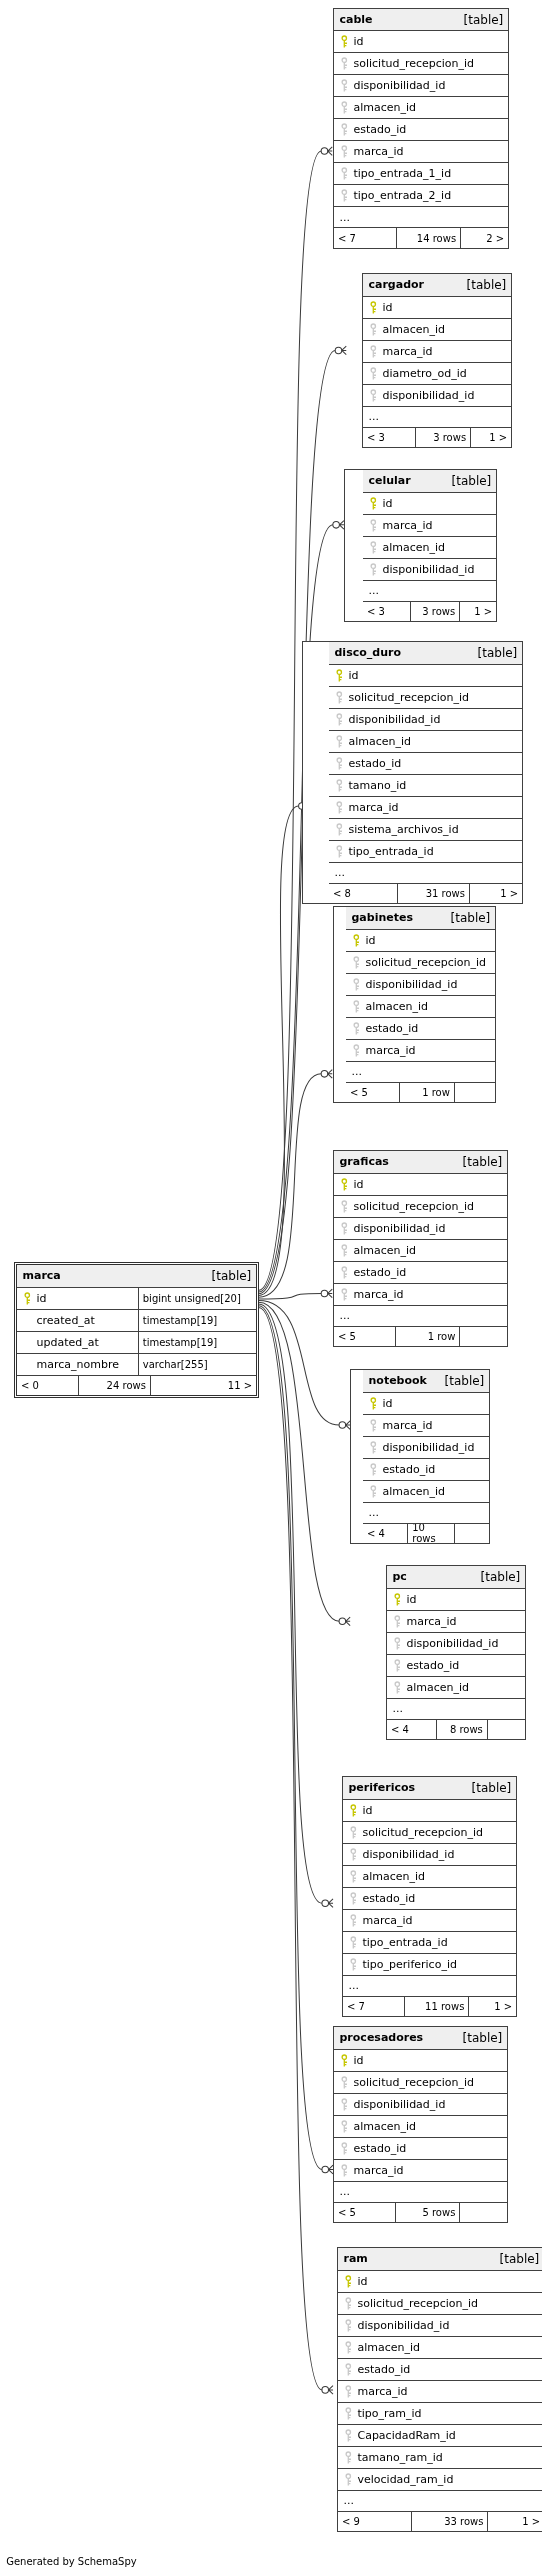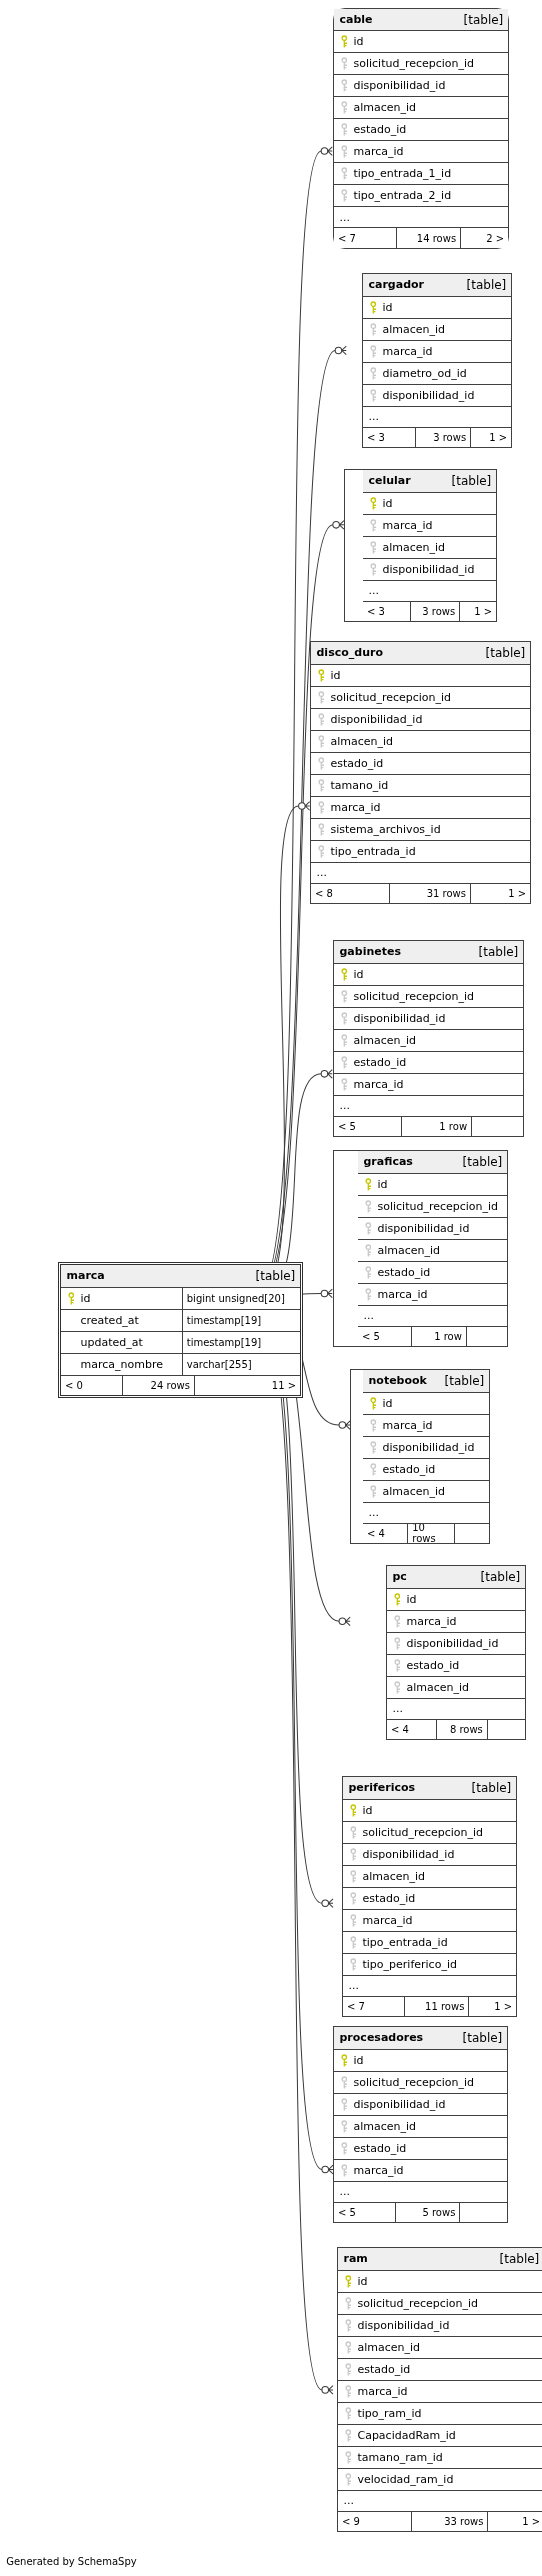--- a/index.html
+++ b/index.html
@@ -7,21 +7,21 @@
     position:relative; width:543px; height:2576px; background:#ffffff;
     font-family:"DejaVu Sans", sans-serif; color:#000;
   }
   #edges { position:absolute; left:0; top:0; width:543px; height:2576px; }
   #tables { position:absolute; left:0; top:0; width:543px; height:2576px; }
 
   .table-node {
     position:absolute; background:#ffffff;
     border:0.8px solid #404040; box-sizing:border-box;
   }
-  .table-node.main { border:3.9px double #303030;margin-left:44px; }
+  .table-node.main { border:3.9px double #303030; }
 
   .t-header {
     display:flex; justify-content:space-between; align-items:center;
     background:#efefef; border-bottom:0.8px solid #404040;
     height:22.6px; padding:0 4.7px 0 5.5px; box-sizing:border-box;
   }
   .t-name { font-weight:bold; font-size:11px; white-space:nowrap; }
   .t-tag  { font-size:12px; white-space:nowrap; }
 
   .t-row {
@@ -94,21 +94,21 @@
       <circle cx="417.5" cy="2444" r="4.2" fill="#ffffff" stroke="#3a3a3a" stroke-width="1.3"></circle>
       <path d="M 421.7 2444 L 427.5 2438.5 M 421.7 2444 L 427.5 2449.5 M 421.7 2444 L 427.5 2444" fill="none" stroke="#3a3a3a" stroke-width="1.3"></path>
       <path d="M 332 1676.8 C 407 1676.8, 353 2786, 413.5 2786" fill="none" stroke="#3a3a3a" stroke-width="1.3"></path>
       <circle cx="417.5" cy="2786" r="4.2" fill="#ffffff" stroke="#3a3a3a" stroke-width="1.3"></circle>
       <path d="M 421.7 2786 L 427.5 2780.5 M 421.7 2786 L 427.5 2791.5 M 421.7 2786 L 427.5 2786" fill="none" stroke="#3a3a3a" stroke-width="1.3"></path>
       <path d="M 332 1679 C 407 1679, 353 3069, 413.5 3069" fill="none" stroke="#3a3a3a" stroke-width="1.3"></path>
       <circle cx="417.5" cy="3069" r="4.2" fill="#ffffff" stroke="#3a3a3a" stroke-width="1.3"></circle>
       <path d="M 421.7 3069 L 427.5 3063.5 M 421.7 3069 L 427.5 3074.5 M 421.7 3069 L 427.5 3069" fill="none" stroke="#3a3a3a" stroke-width="1.3"></path>
     </svg>
   <div id="tables">
-      <div class="table-node" style="left: 333px; top: 7.8px; width: 176px; border-radius: 12px;">
+      <div class="table-node" style="left: 333px; top: 7.8px; width: 176px;">
         <div class="t-header">
           <span class="t-name">cable</span>
           <span class="t-tag">[table]</span>
         </div>
         <div class="t-row">
           <span class="key-slot">
             <svg width="8.6" height="13.2" viewBox="0 0 11 17">
               <circle cx="5.5" cy="4.1" r="2.8" fill="none" stroke="#c6c600" stroke-width="1.7"></circle>
               <path d="M5.5 6.9 V16 M5.5 10.6 H9 M5.5 13.6 H8.2" stroke="#c6c600" stroke-width="1.7" fill="none"></path>
             </svg>
@@ -283,21 +283,21 @@
           </span>
           <span>disponibilidad_id</span>
         </div>
         <div class="t-ellipsis">...</div>
         <div class="t-footer">
           <span class="cell c-left">&lt; 3</span>
           <span class="cell c-mid">3 rows</span>
           <span class="cell c-right">1 &gt;</span>
         </div>
       </div>
-      <div class="table-node" style="left: 310px; top: 641px; width: 221px;">
+      <div class="table-node" style="left: 302px; top: 641px; width: 221px; padding-left: 26px;">
         <div class="t-header">
           <span class="t-name">disco_duro</span>
           <span class="t-tag">[table]</span>
         </div>
         <div class="t-row">
           <span class="key-slot">
             <svg width="8.6" height="13.2" viewBox="0 0 11 17">
               <circle cx="5.5" cy="4.1" r="2.8" fill="none" stroke="#c6c600" stroke-width="1.7"></circle>
               <path d="M5.5 6.9 V16 M5.5 10.6 H9 M5.5 13.6 H8.2" stroke="#c6c600" stroke-width="1.7" fill="none"></path>
             </svg>
@@ -376,21 +376,21 @@
           </span>
           <span>tipo_entrada_id</span>
         </div>
         <div class="t-ellipsis">...</div>
         <div class="t-footer">
           <span class="cell c-left">&lt; 8</span>
           <span class="cell c-mid">31 rows</span>
           <span class="cell c-right">1 &gt;</span>
         </div>
       </div>
-      <div class="table-node" style="left: 333px; top: 940px; width: 191px;">
+      <div class="table-node" style="left: 333px; top: 906px; width: 163px; padding-left: 12px;">
         <div class="t-header">
           <span class="t-name">gabinetes</span>
           <span class="t-tag">[table]</span>
         </div>
         <div class="t-row">
           <span class="key-slot">
             <svg width="8.6" height="13.2" viewBox="0 0 11 17">
               <circle cx="5.5" cy="4.1" r="2.8" fill="none" stroke="#c6c600" stroke-width="1.7"></circle>
               <path d="M5.5 6.9 V16 M5.5 10.6 H9 M5.5 13.6 H8.2" stroke="#c6c600" stroke-width="1.7" fill="none"></path>
             </svg>
@@ -442,21 +442,21 @@
           </span>
           <span>marca_id</span>
         </div>
         <div class="t-ellipsis">...</div>
         <div class="t-footer">
           <span class="cell c-left">&lt; 5</span>
           <span class="cell c-mid">1 row</span>
           <span class="cell c-right"></span>
         </div>
       </div>
-      <div class="table-node" style="left: 333px; top: 1150px; width: 175px; padding-left: 24px;">
+      <div class="table-node" style="left: 333px; top: 1150px; width: 175px;">
         <div class="t-header">
           <span class="t-name">graficas</span>
           <span class="t-tag">[table]</span>
         </div>
         <div class="t-row">
           <span class="key-slot">
             <svg width="8.6" height="13.2" viewBox="0 0 11 17">
               <circle cx="5.5" cy="4.1" r="2.8" fill="none" stroke="#c6c600" stroke-width="1.7"></circle>
               <path d="M5.5 6.9 V16 M5.5 10.6 H9 M5.5 13.6 H8.2" stroke="#c6c600" stroke-width="1.7" fill="none"></path>
             </svg>

